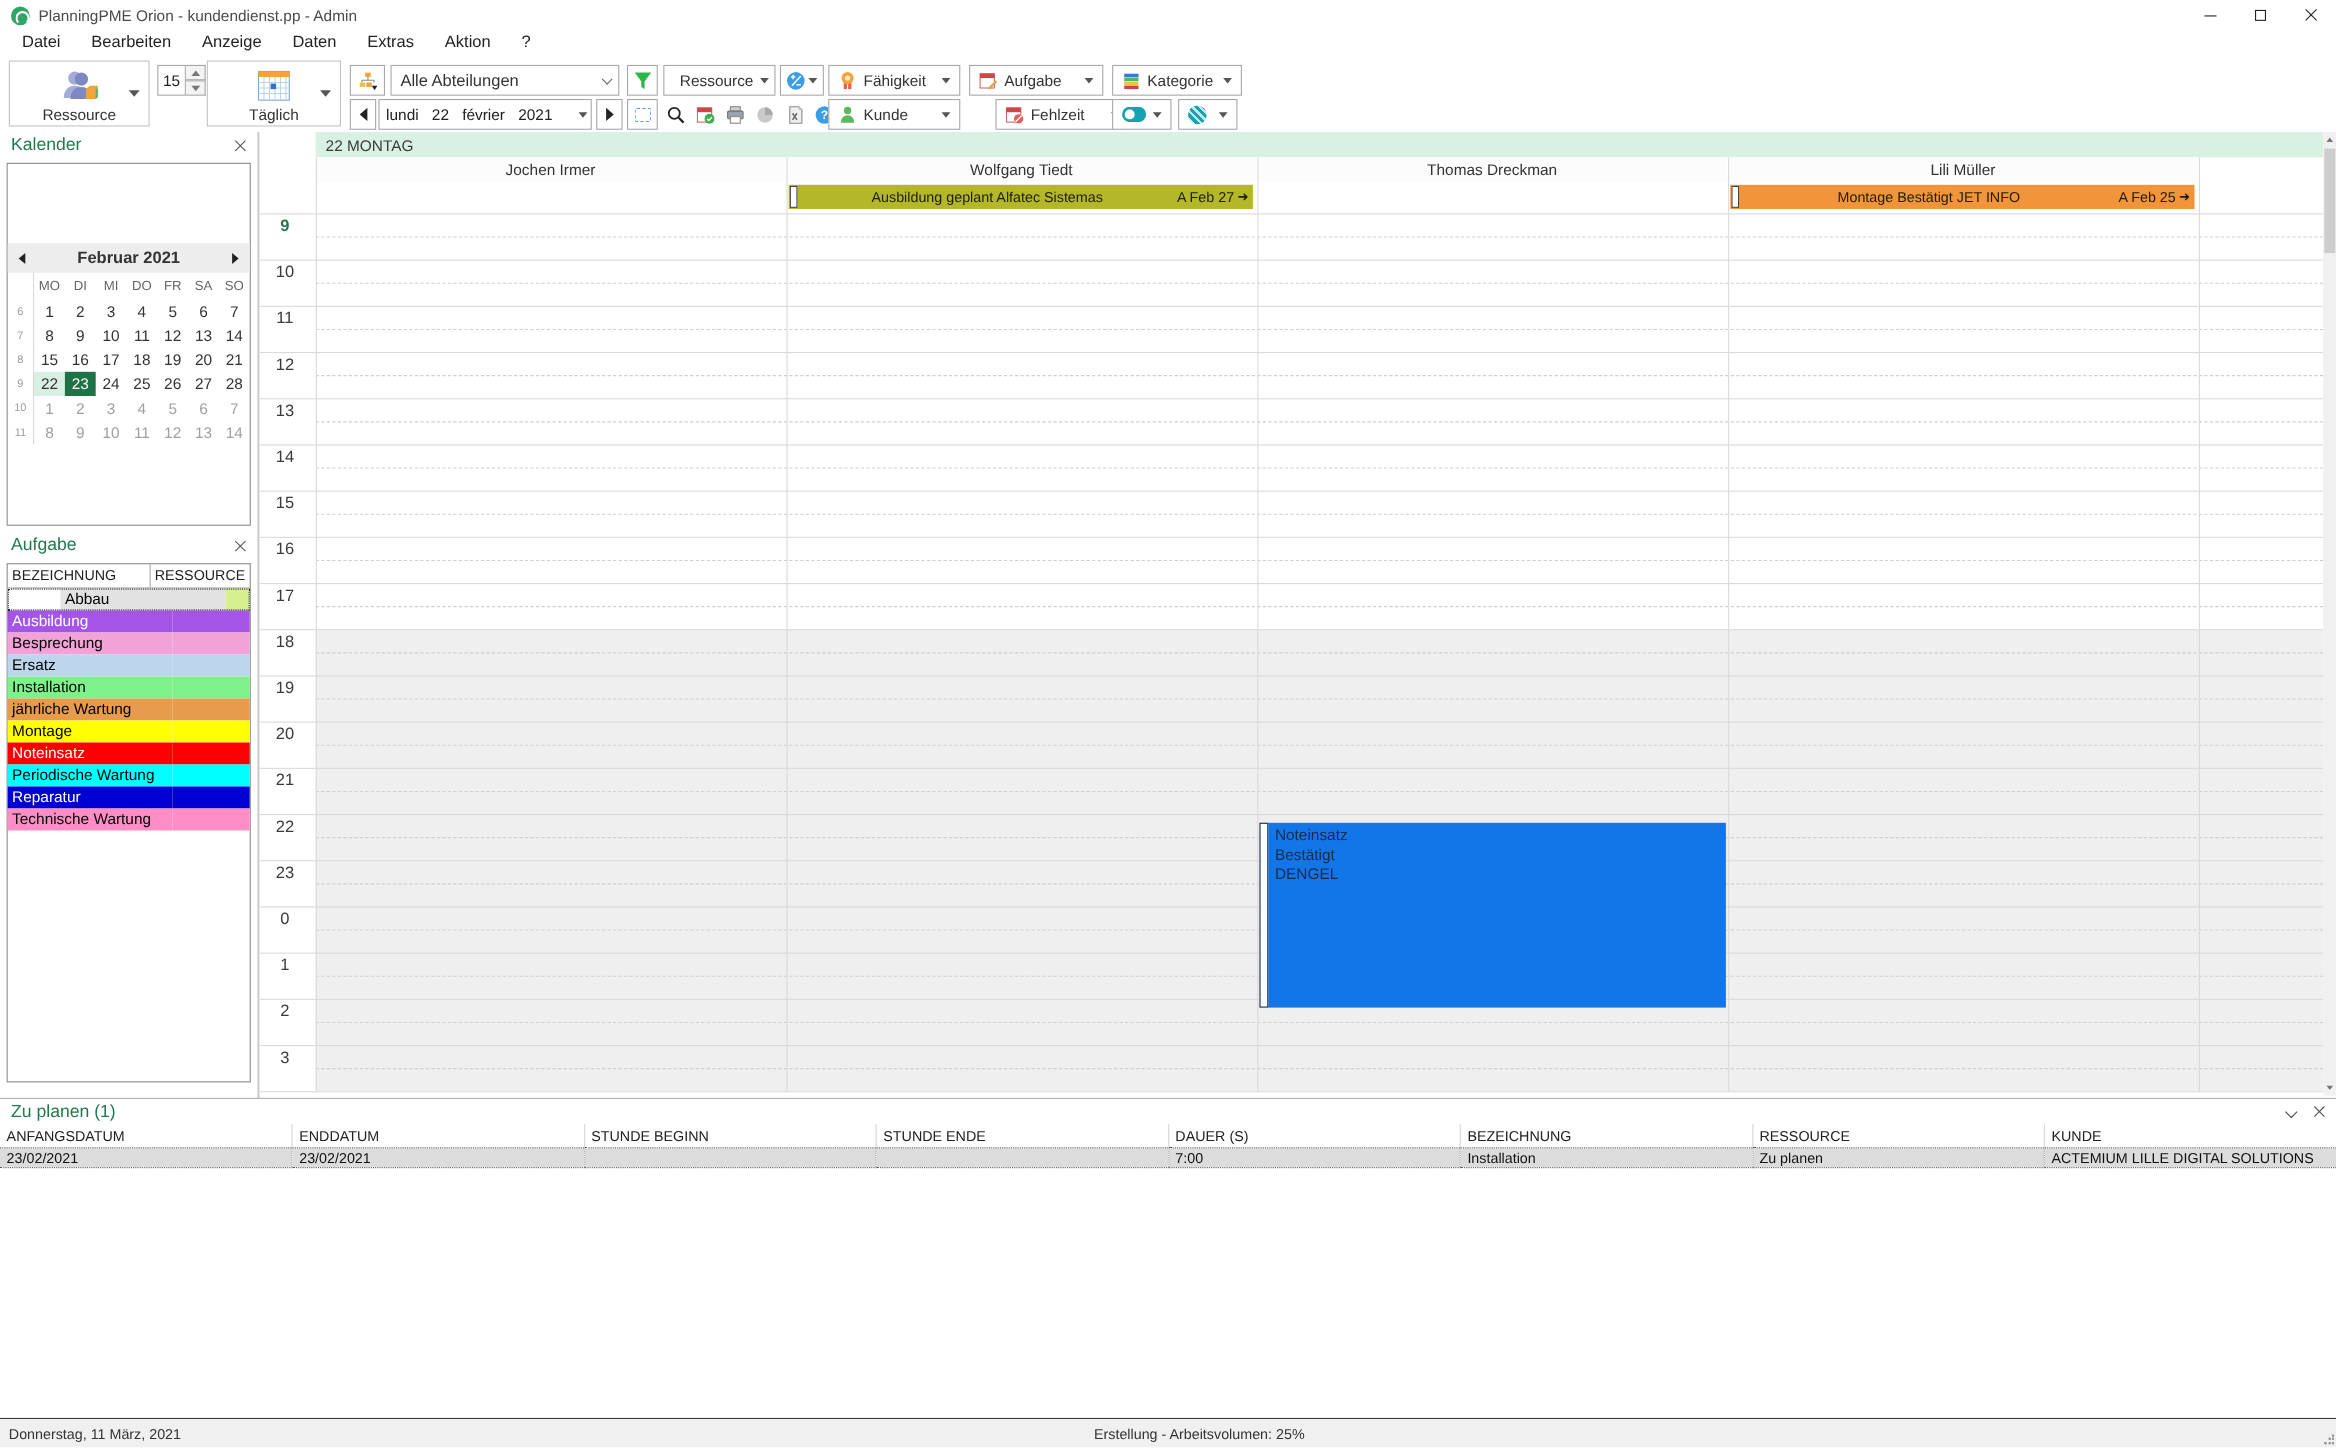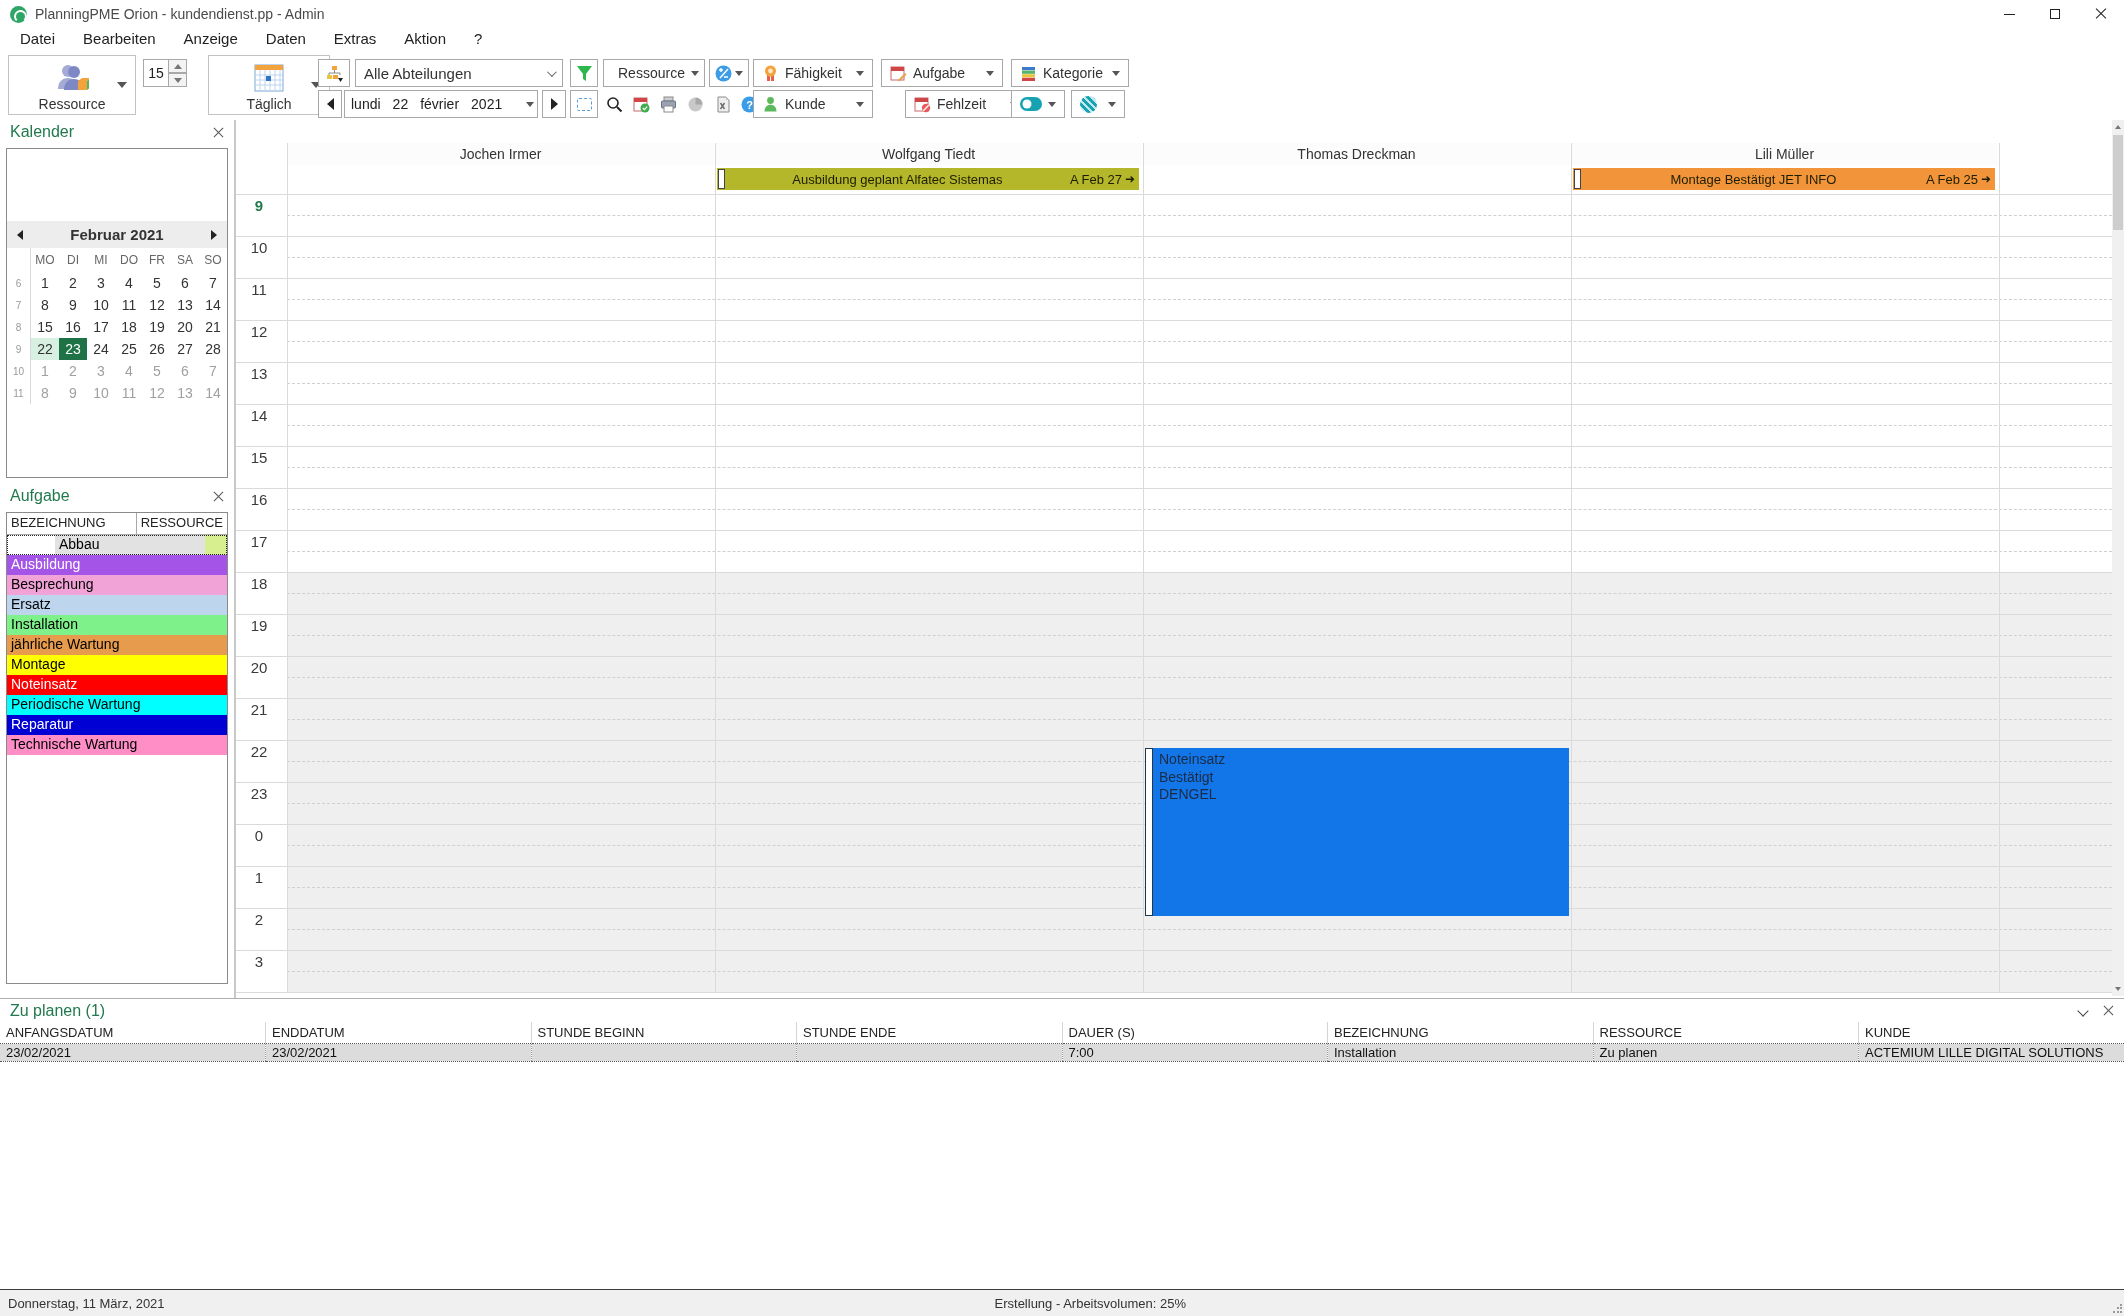--- a/index.html
+++ b/index.html
@@ -174,21 +174,21 @@
     <div class="val">15</div>
     <div class="arrows">
       <div class="sb">
           <span class="tri-up"></span>
         </div>
       <div class="sb">
           <span class="tri-dn"></span>
         </div>
     </div>
   </div>
-  <div class="bigbtn" style="left:208px;width:122px;text-align:center;">
+  <div class="bigbtn" style="left:188px;width:122px;text-align:center;">
     <svg class="icon20" style="width:32px;height:30px;margin-bottom:3px;" viewBox="0 0 32 30">
       <rect x="2" y="2" width="28" height="26" fill="#fff" stroke="#7aa7d6"></rect>
       <rect x="2" y="2" width="28" height="5" fill="#f2a33c"></rect>
       <g stroke="#bcd5ee" stroke-width="1">
         <path d="M2 12h28M2 17h28M2 22h28M7 7v21M12 7v21M17 7v21M22 7v21M27 7v21"></path>
       </g>
       <rect x="13" y="13" width="5" height="5" fill="#2e75c8"></rect>
     </svg>
     <span class="car caret"></span>
     <span class="lbl">Täglich</span>
@@ -489,20 +489,23 @@
         <div class="task-row">
           <div class="tname" style="background:#ff8ec7;color:#000000;">Technische Wartung</div>
           <div class="tzeit" style="background:#ff8ec7;"></div>
         </div>
       </div>
   </div>
 </div>
 <div class="splitter"></div>
 
 <div class="schedule">
+  <div class="day-band">
+    <span>22 MONTAG</span>
+  </div>
   <div class="res-header" id="res-header">
       <div class="res-name" style="left:0px;width:427px;">Jochen Irmer</div>
       <div class="res-name" style="left:428px;width:427px;">Wolfgang Tiedt</div>
       <div class="res-name" style="left:856px;width:427px;">Thomas Dreckman</div>
       <div class="res-name" style="left:1284px;width:427px;">Lili Müller</div>
     </div>
   <div class="banner-row" id="banner-row">
       <div class="banner" style="left:430px;width:422px;background:#b5b72b;color:#1d1d00;">
         <div class="marker"></div>
         <div class="blabel">Ausbildung geplant Alfatec Sistemas</div>

